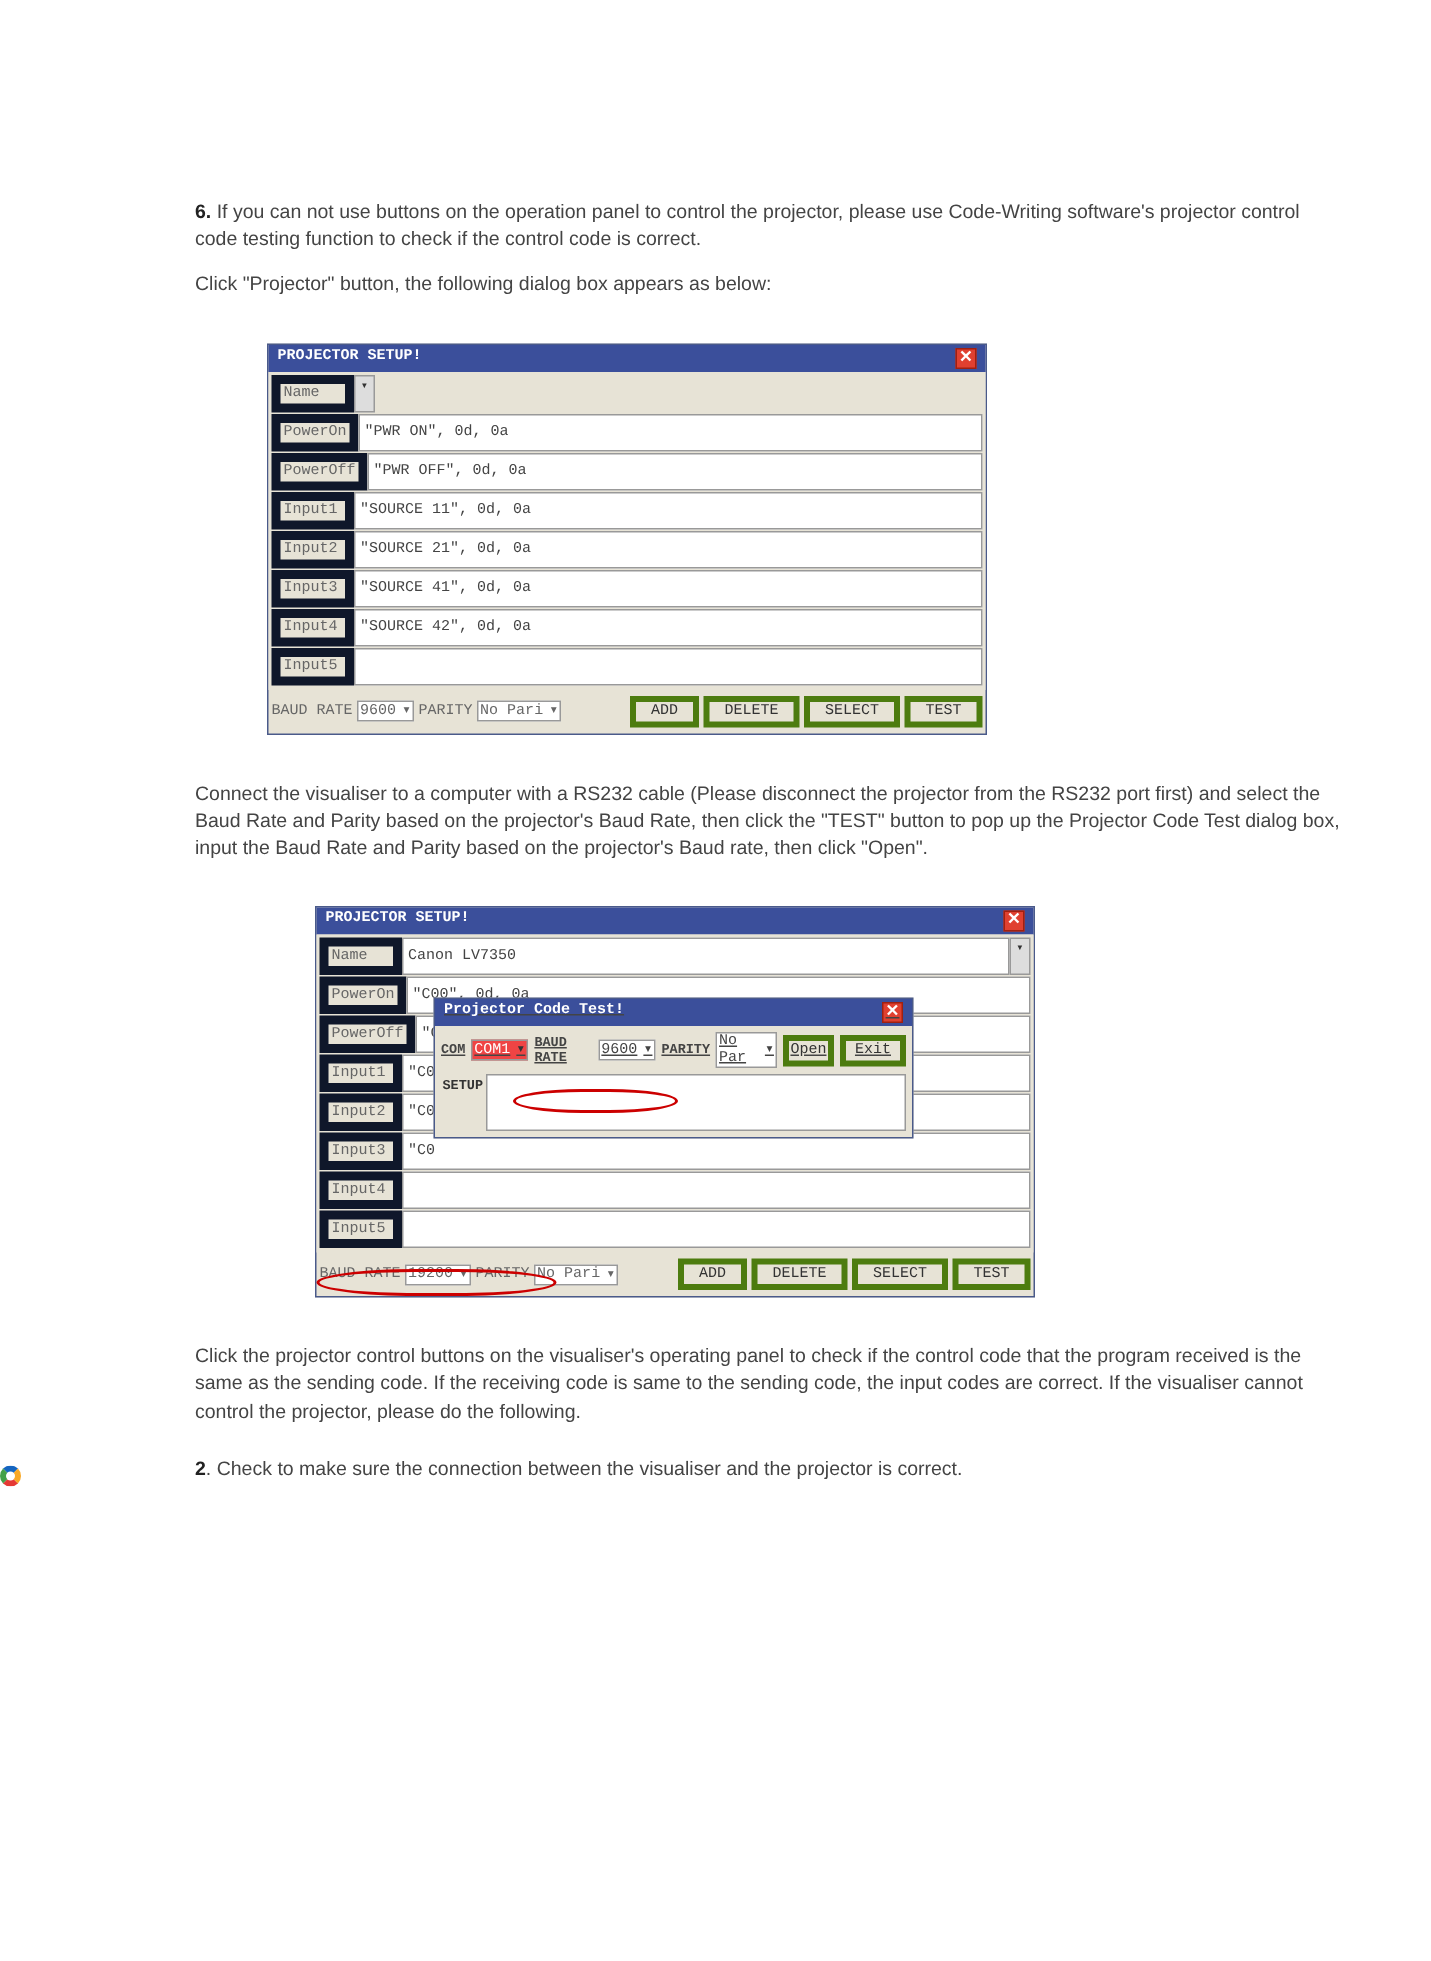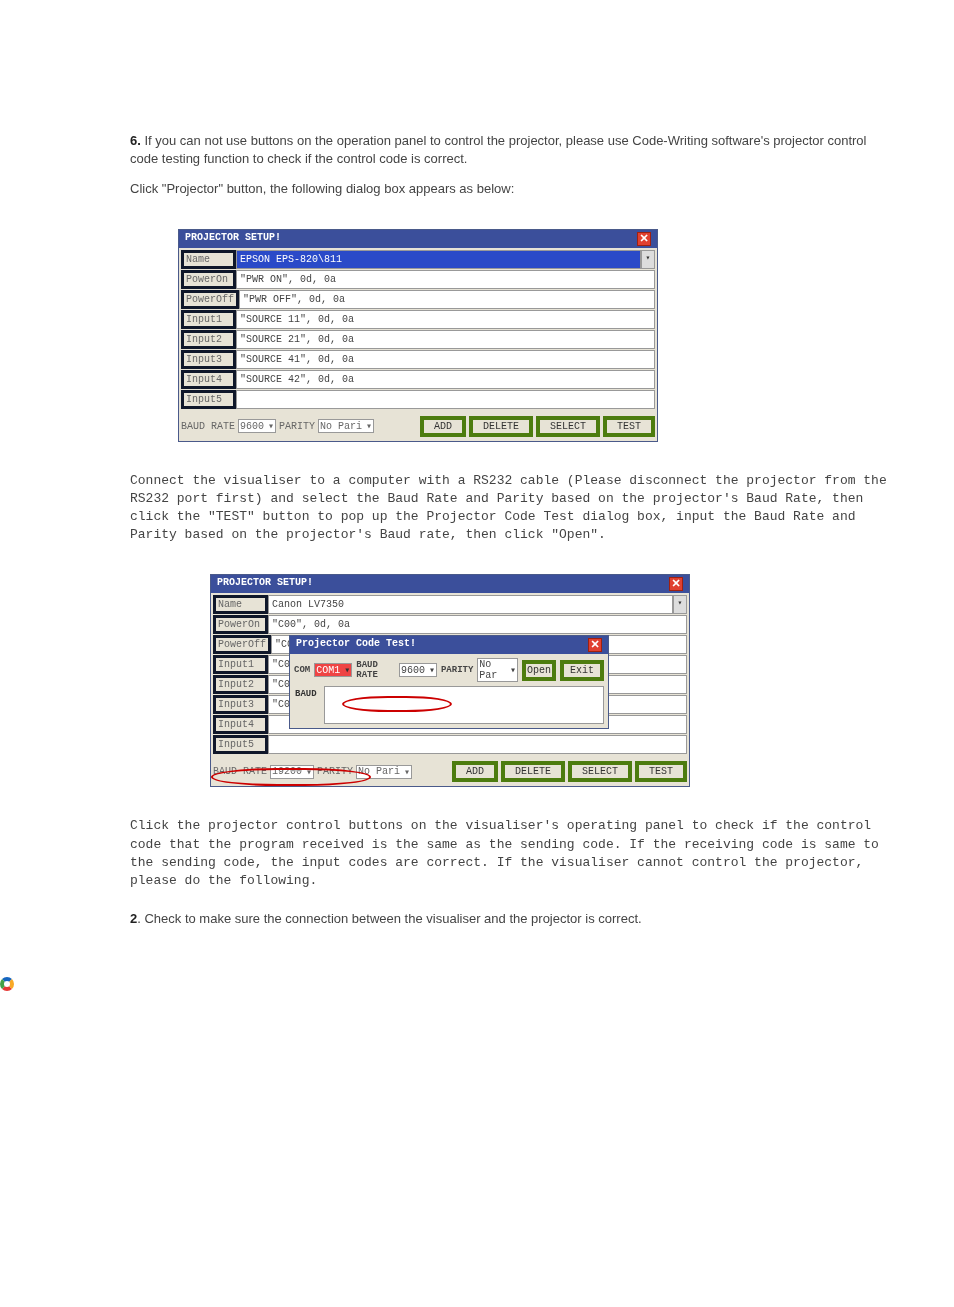--- a/index.html
+++ b/index.html
@@ -54,21 +54,21 @@
   }
   .field-row {
     display: flex;
     align-items: stretch;
     margin-bottom: 1px;
   }
   .field-label {
     flex: 0 0 55px;
     padding: 1px 2px;
     color: #666;
-    border: 3px solid #0f172a;
+    border: 6px solid #0f172a;
     background: #e7e3d6;
     font-size: 10px;
     display: flex;
     align-items: center;
   }
   .field-input {
     flex: 1;
     border: 1px solid #999;
     background: #fff;
     padding: 1px 3px;
@@ -106,28 +106,29 @@
     gap: 4px;
   }
   .btn {
     border: 4px solid #4d7c0f;
     background: #e7e3d6;
     padding: 1px 10px;
     font-size: 10px;
     color: #333;
   }
   .footer-row .spacer { flex: 1 1 4px; }
-  .para { margin: 30px 0 20px 0; font-family: Liberation Mono, monospace; }
+  .para { margin: 30px 0 20px 0; }
   
   .inner-dialog {
     position: absolute;
     left: 78px; top: 60px;
     width: 320px;
     border: 1px solid #4a5a8a;
     background: #e7e3d6;
+    text-decoration: underline;
   }
   .inner-body {
     padding: 2px;
   }
   .inner-row {
     display: flex;
     gap: 4px;
     align-items: center;
     padding: 2px;
     font-size: 9px;
@@ -177,21 +178,20 @@
   <p>Click "Projector" button, the following dialog box appears as below:</p>
 
   <div class="dialog">
     <div class="titlebar">
       <span>PROJECTOR SETUP!</span>
       <span class="close-x">✕</span>
     </div>
     <div class="dlg-body" id="dlg1-body">
           <div class="field-row">
             <div class="field-label">Name</div>
-            <div class="field-input selected">EPSON EPS-820\811</div>
             <div class="dd-arrow">▾</div>
           </div>
           <div class="field-row">
             <div class="field-label">PowerOn</div>
             <div class="field-input">"PWR ON", 0d, 0a</div>
           </div>
           <div class="field-row">
             <div class="field-label">PowerOff</div>
             <div class="field-input">"PWR OFF", 0d, 0a</div>
           </div>
@@ -316,21 +316,21 @@
           <span style="font-weight:bold;">PARITY</span>
           <span class="small-select">
                 <span>No Par</span>
                 <span>▾</span>
               </span>
           <span class="btn" style="padding:1px 1px;">Open</span>
           <span class="btn" style="padding:1px 6px;">Exit</span>
         </div>
         <div style="position:relative; padding-left:30px;">
           <div class="txt-box">
-                <span class="txt-label">BAUD</span>
+                <span class="txt-label">SETUP</span>
               </div>
         </div>
         <span class="circle circle1"></span>
       </div>
     </div>
   </div>
 
   <p class="para">Click the projector control buttons on the visualiser's operating panel to check if the control code that the program received is the same as the sending code. If the receiving code is same to the sending code, the input codes are correct. If the visualiser cannot control the projector, please do the following.</p>
   <p><span class="bold">2</span><span>. Check to make sure the connection between the visualiser and the projector is correct.</span></p>
 

